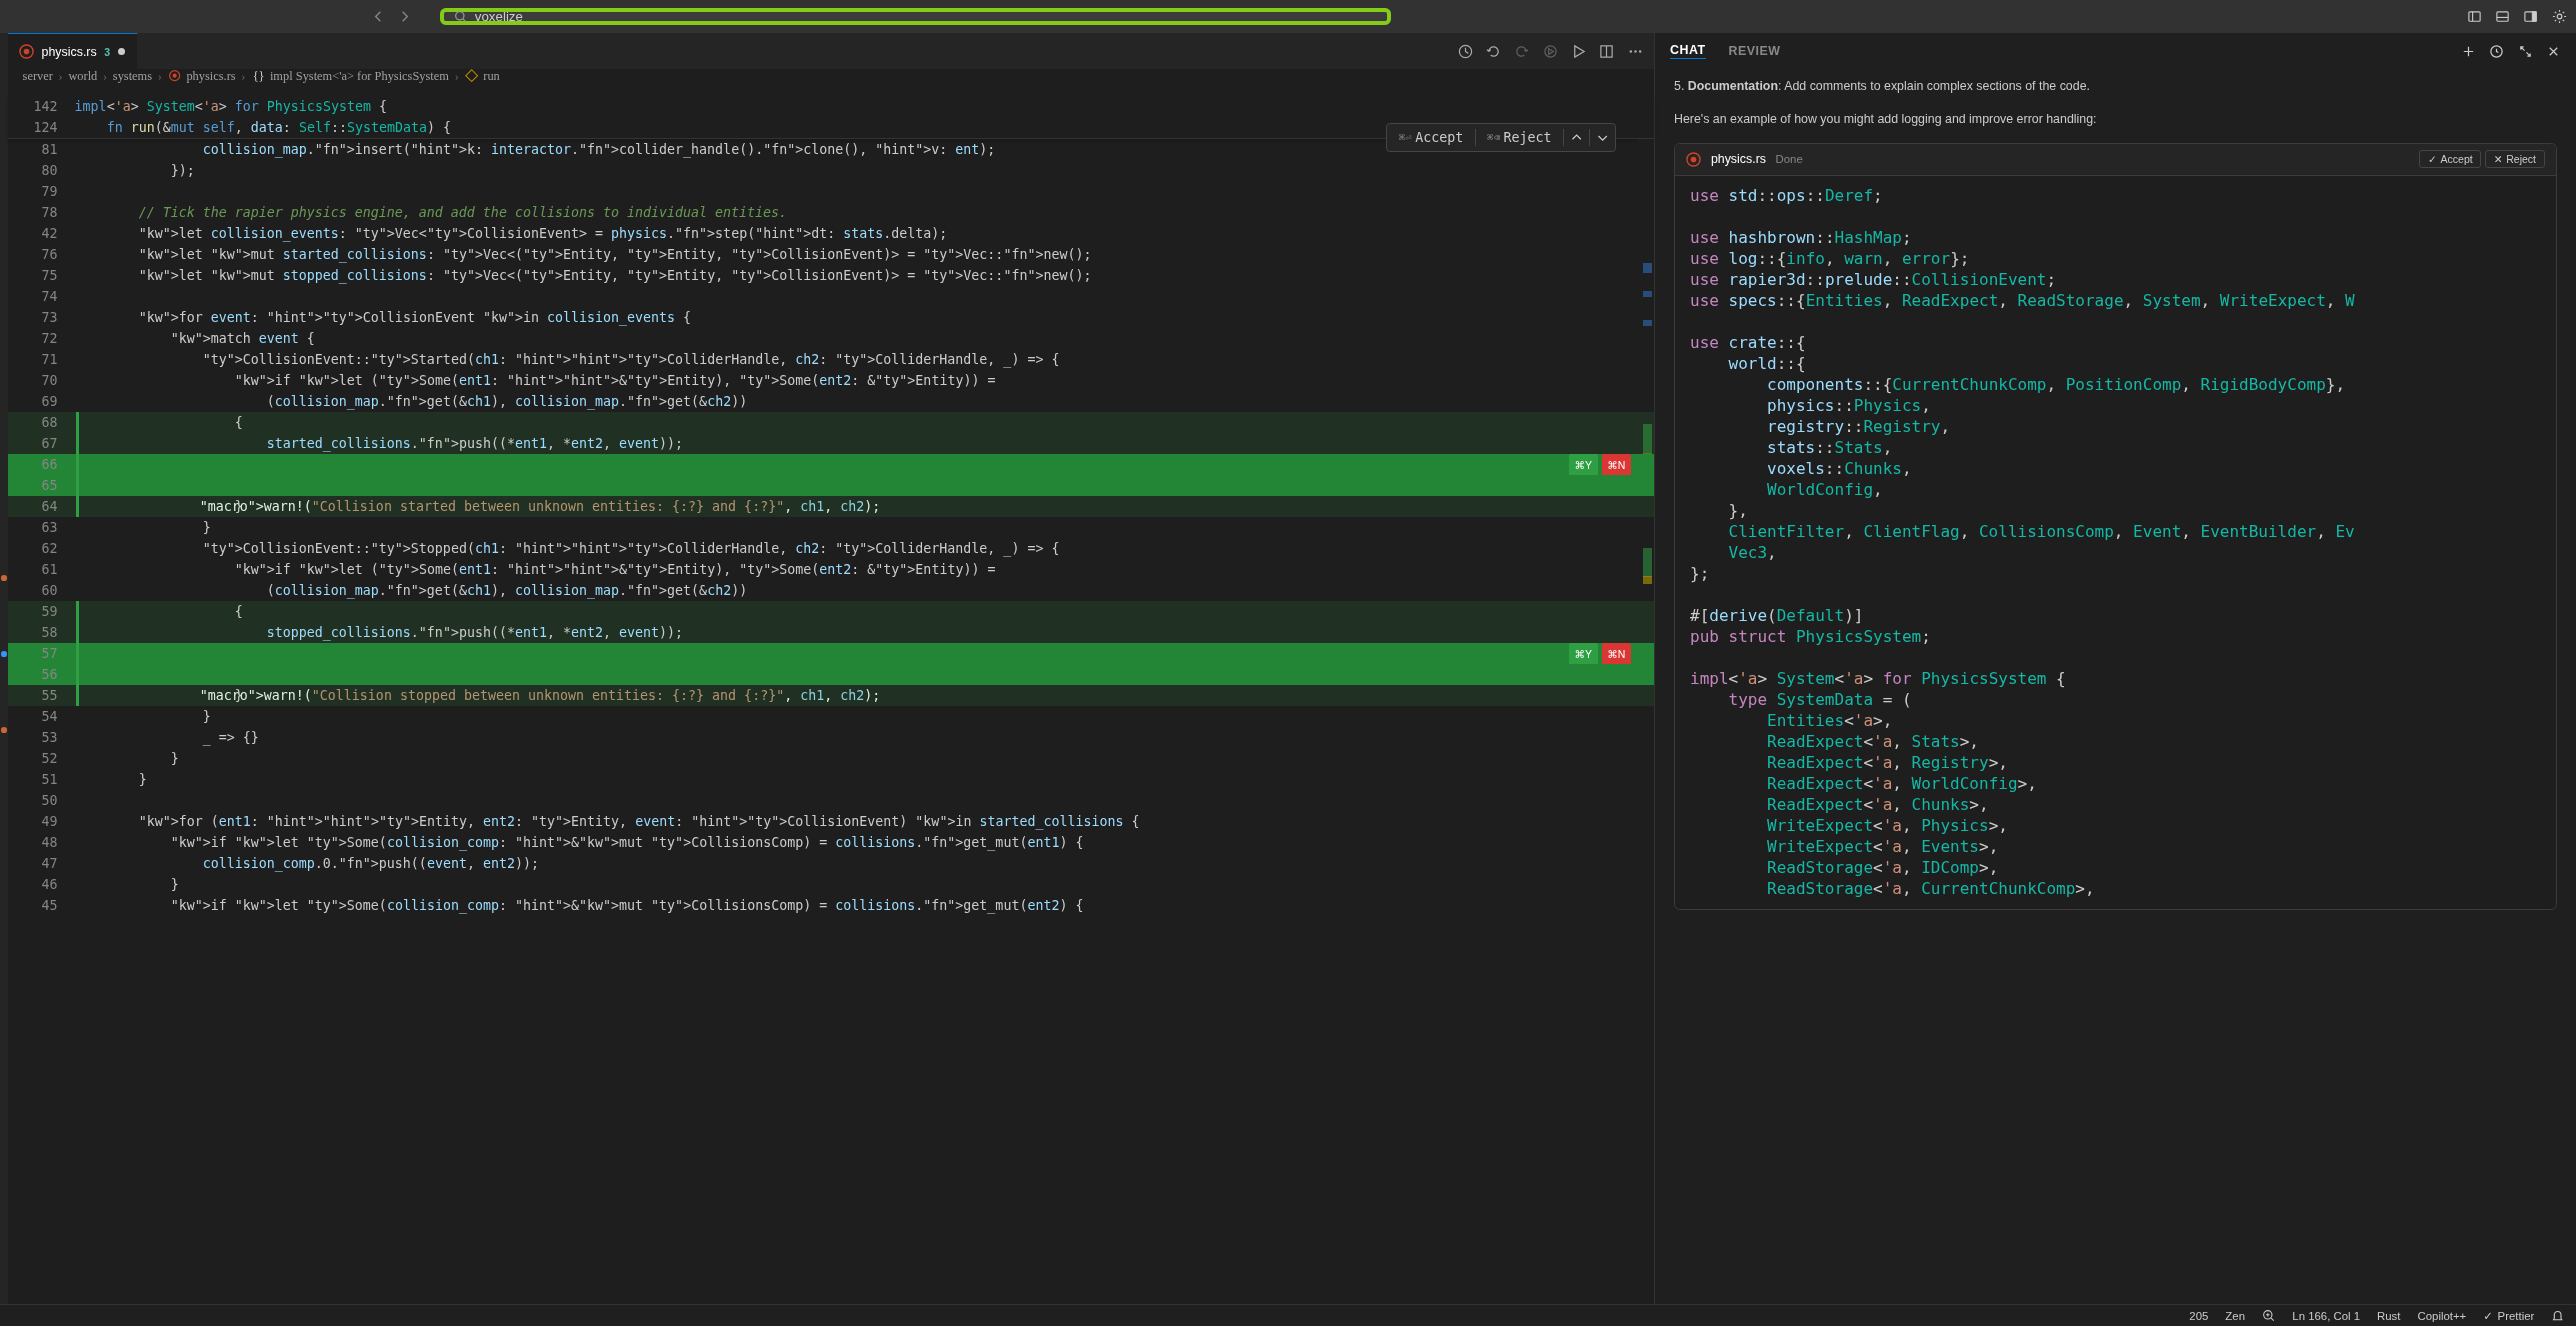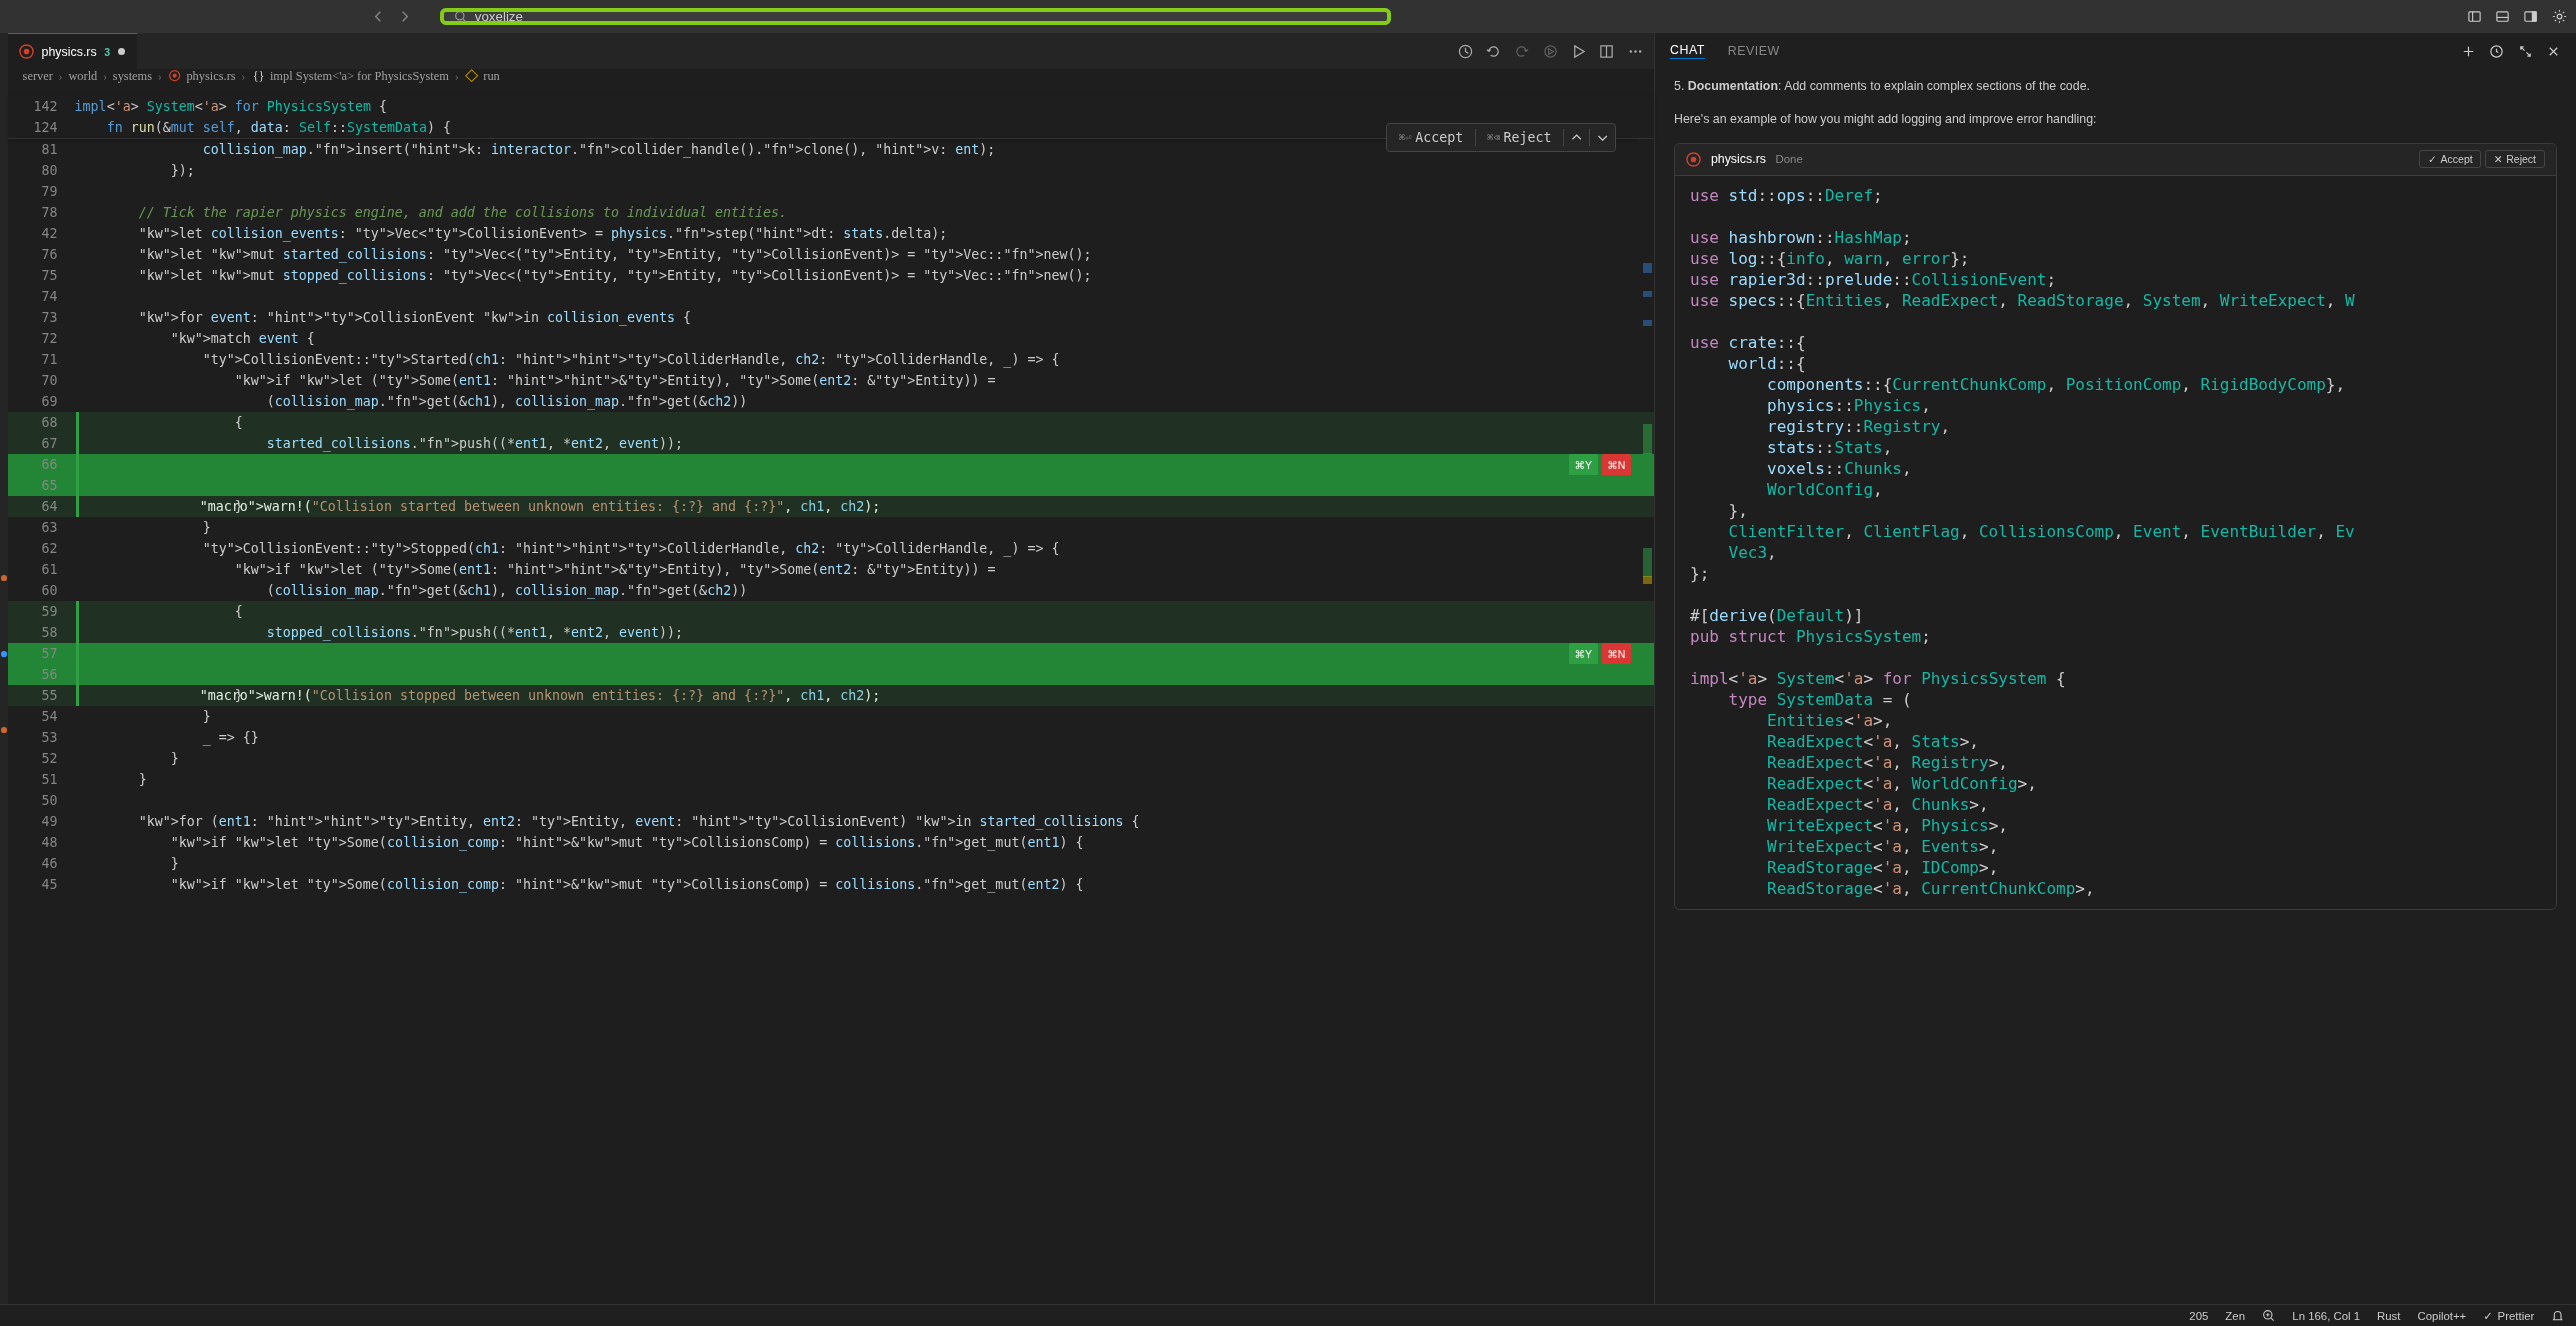--- a/index.html
+++ b/index.html
@@ -228,21 +228,21 @@
   display: flex;
   flex-direction: column;
 }
 .chat-tabs {
   height: 36px;
   display: flex;
   align-items: center;
   padding: 0 15px;
   gap: 23px;
 }
-.chat-tab { color: #888; cursor: pointer; font-weight: 400; font-size: 12.4px; letter-spacing: 0.5px; }
+.chat-tab { color: #888; cursor: pointer; font-weight: 700; font-size: 12.4px; letter-spacing: 0.5px; }
 .chat-tab.active { color: #fff; border-bottom: 1px solid #0078d4; padding-bottom: 1.9px; }
 .chat-tabs-right { margin-left: auto; display: flex; gap: 13.3px; color: #cccccc; }
 
 .chat-body { flex: 1; padding: 7.6px 19px; overflow: hidden; }
 .chat-text { color: #cccccc; line-height: 1.6; margin-bottom: 13.3px; }
 .chat-text strong { font-weight: 600; }
 
 .code-card {
   border: 1px solid #3c3c3c;
   border-radius: 5.7px;
@@ -632,20 +632,24 @@
         </div>
         <div class="code-line">
           <div class="line-number">49</div>
           <div class="line-content">        <span class="&lt;span">"kw"</span>&gt;for (<span class="var">ent1</span>: <span class="&lt;span">"hint"</span>&gt;<span class="&lt;span">"hint"</span>&gt;<span class="&lt;span">"ty"</span>&gt;Entity, <span class="var">ent2</span>: <span class="&lt;span">"ty"</span>&gt;Entity, <span class="var">event</span>: <span class="&lt;span">"hint"</span>&gt;<span class="&lt;span">"ty"</span>&gt;CollisionEvent) <span class="&lt;span">"kw"</span>&gt;in <span class="var">started_collisions</span> {</div>
         </div>
         <div class="code-line">
           <div class="line-number">48</div>
           <div class="line-content">            <span class="&lt;span">"kw"</span>&gt;if <span class="&lt;span">"kw"</span>&gt;let <span class="&lt;span">"ty"</span>&gt;Some(<span class="var">collision_comp</span>: <span class="&lt;span">"hint"</span>&gt;&amp;<span class="&lt;span">"kw"</span>&gt;mut <span class="&lt;span">"ty"</span>&gt;CollisionsComp) = <span class="var">collisions</span>.<span class="&lt;span">"fn"</span>&gt;get_mut(<span class="var">ent1</span>) {</div>
         </div>
         <div class="code-line">
+          <div class="line-number">47</div>
+          <div class="line-content">                <span class="var">collision_comp</span>.0.<span class="&lt;span">"fn"</span>&gt;push((<span class="var">event</span>, <span class="var">ent2</span>));</div>
+        </div>
+        <div class="code-line">
           <div class="line-number">46</div>
           <div class="line-content">            }</div>
         </div>
         <div class="code-line">
           <div class="line-number">45</div>
           <div class="line-content">            <span class="&lt;span">"kw"</span>&gt;if <span class="&lt;span">"kw"</span>&gt;let <span class="&lt;span">"ty"</span>&gt;Some(<span class="var">collision_comp</span>: <span class="&lt;span">"hint"</span>&gt;&amp;<span class="&lt;span">"kw"</span>&gt;mut <span class="&lt;span">"ty"</span>&gt;CollisionsComp) = <span class="var">collisions</span>.<span class="&lt;span">"fn"</span>&gt;get_mut(<span class="var">ent2</span>) {</div>
         </div>
       </div>
   </div>
 

